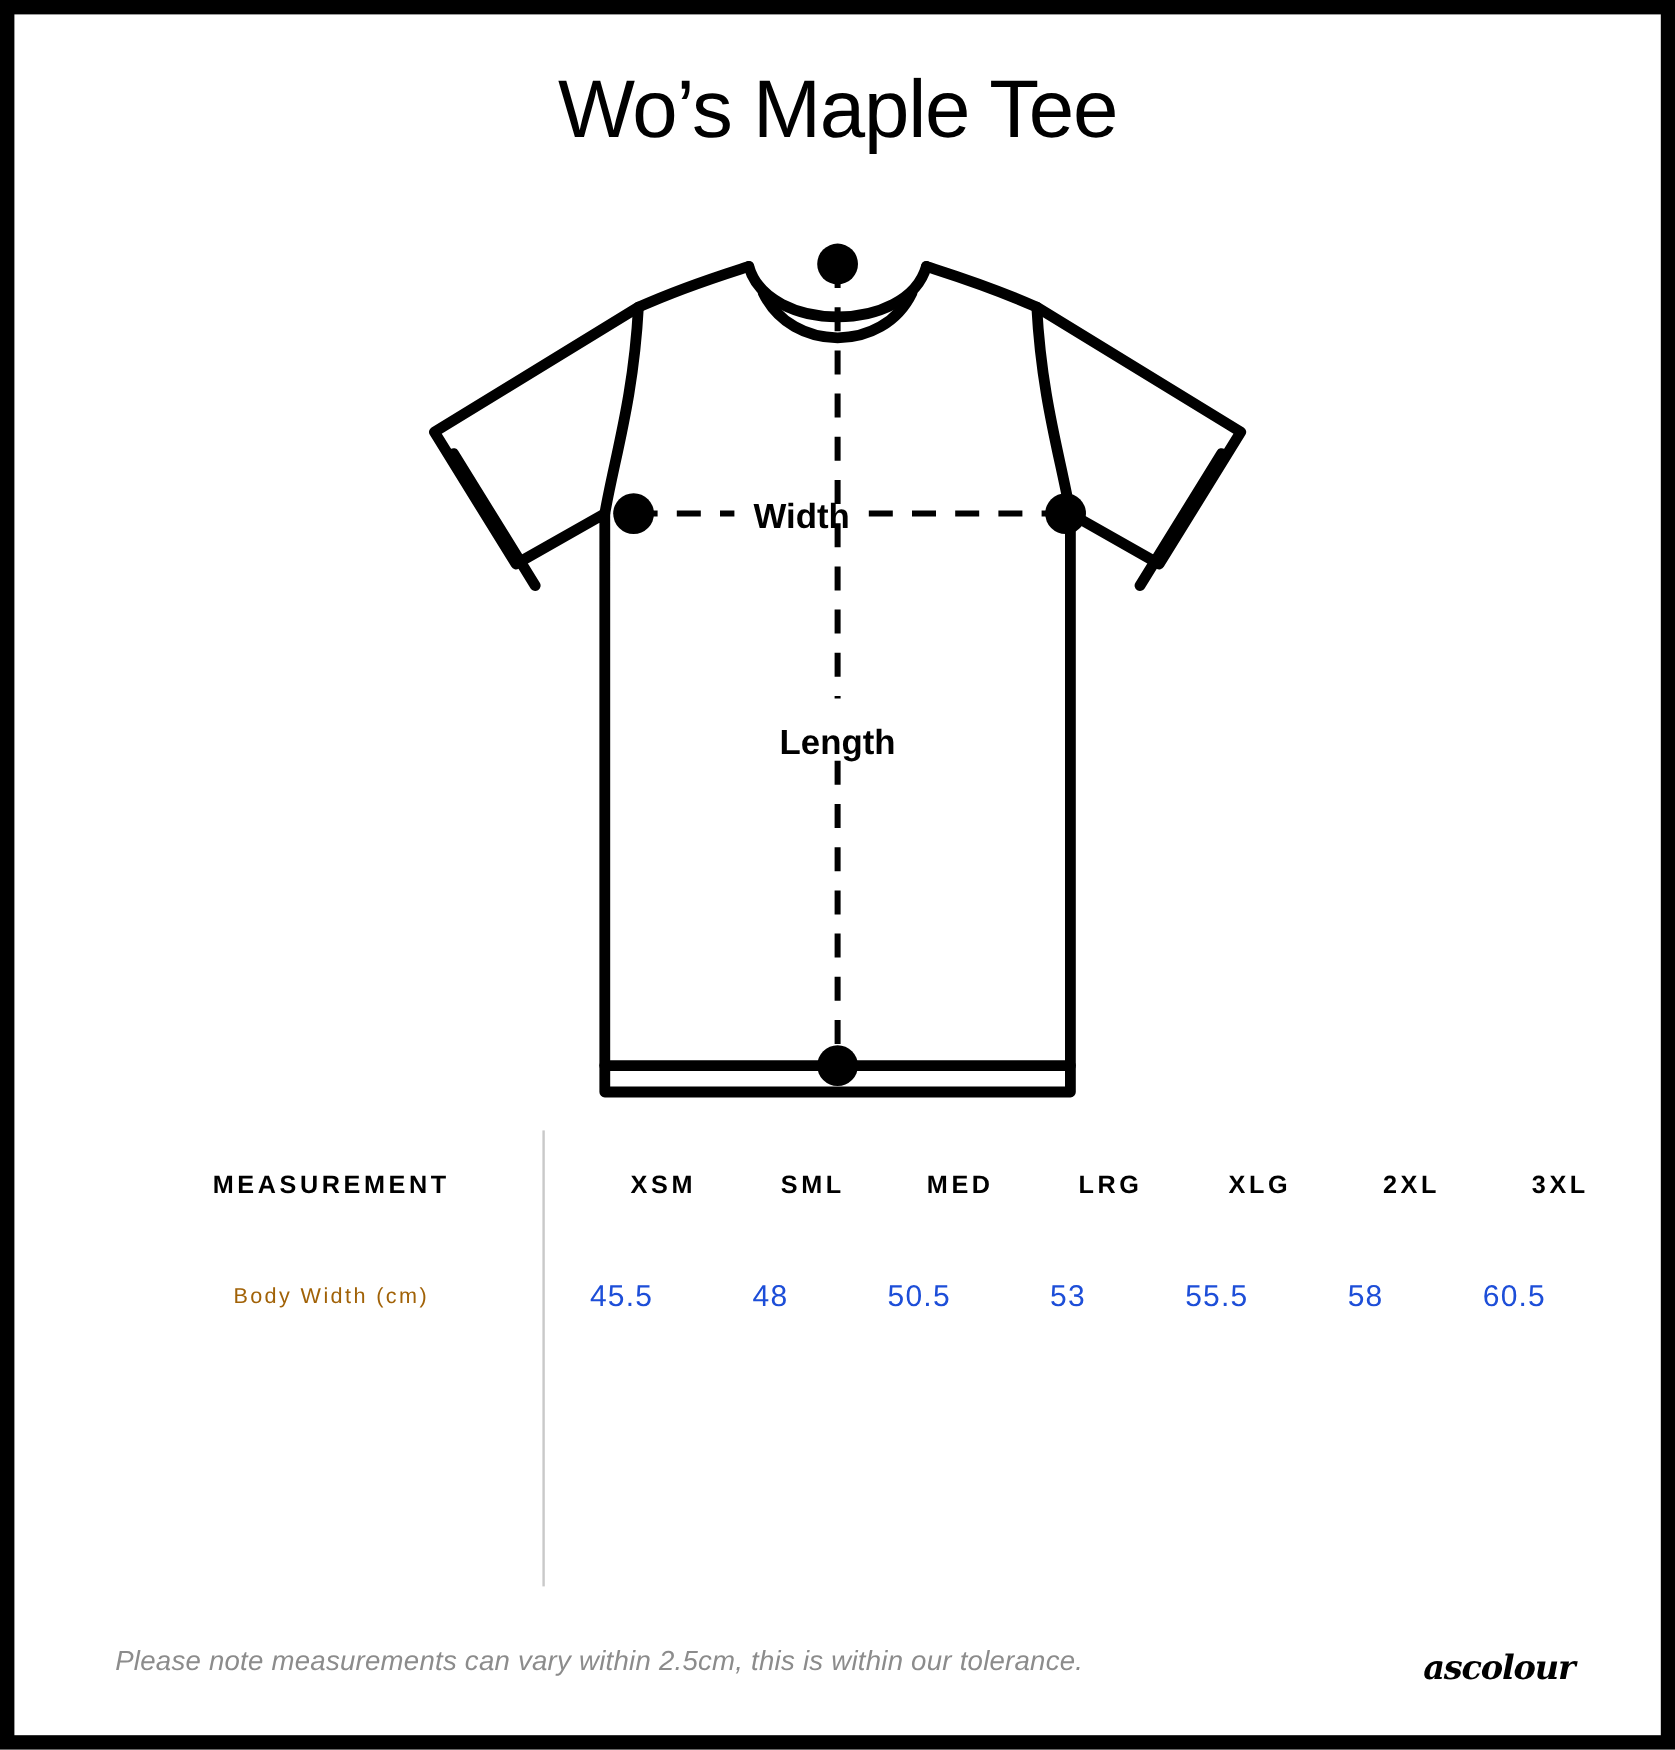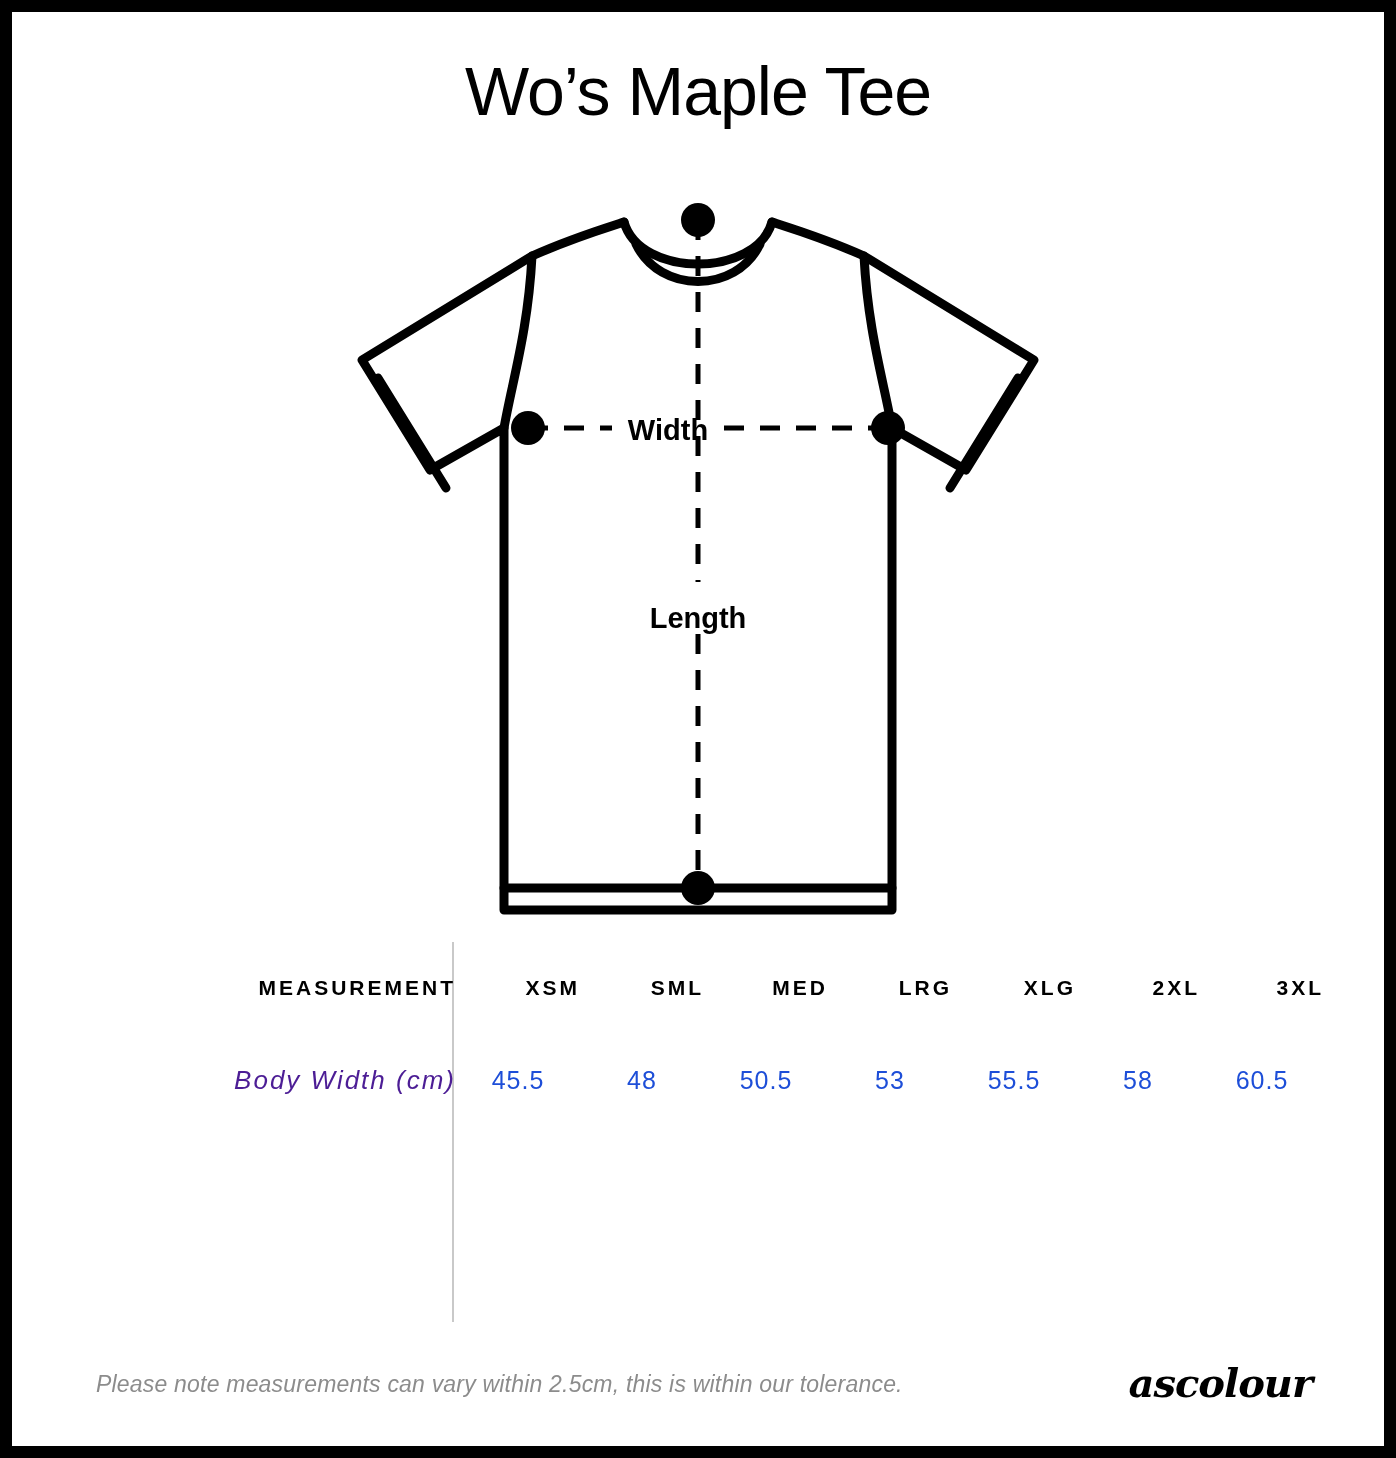--- a/index.html
+++ b/index.html
@@ -56,41 +56,40 @@
     border-collapse: collapse;
     table-layout: fixed;
   }
   table.size-table th, table.size-table td {
     padding: 0;
     height: 92px;
     vertical-align: middle;
   }
   .col-label {
     width: 360px;
-    text-align: right;
+    text-align: center;
     padding-left: 14px !important;
   }
   th.hdr-label {
     font-size: 21px;
     font-weight: bold;
     letter-spacing: 3px;
     color: #000;
   }
   th.hdr-size {
     font-size: 21px;
     font-weight: bold;
     letter-spacing: 3px;
     text-align: right;
     color: #000;
   }
   td.row-label {
-    font-size: 26px;
+    font-size: 18px;
     letter-spacing: 2px;
-    color: #4c1d95;
-    font-style: italic;
+    color: #a16207;
   }
   td.val {
     font-size: 25px;
     letter-spacing: 1px;
     text-align: center;
     color: #1d4ed8;
   }
   .vline {
     position: absolute;
     left: 440px;
@@ -106,21 +105,21 @@
     font-size: 23px;
     font-style: italic;
     color: #8c8c8c;
     letter-spacing: 0.2px;
     text-align: center;
   }
   .brand {
     position: absolute;
     right: 72px;
     bottom: 40px;
-    font-size: 40px;
+    font-size: 28px;
     font-style: italic;
     font-weight: bold;
     font-family: "DejaVu Serif", serif;
     letter-spacing: -1px;
     color: #000;
   }
   .dim-label {
     font-weight: bold;
   }
 </style>

